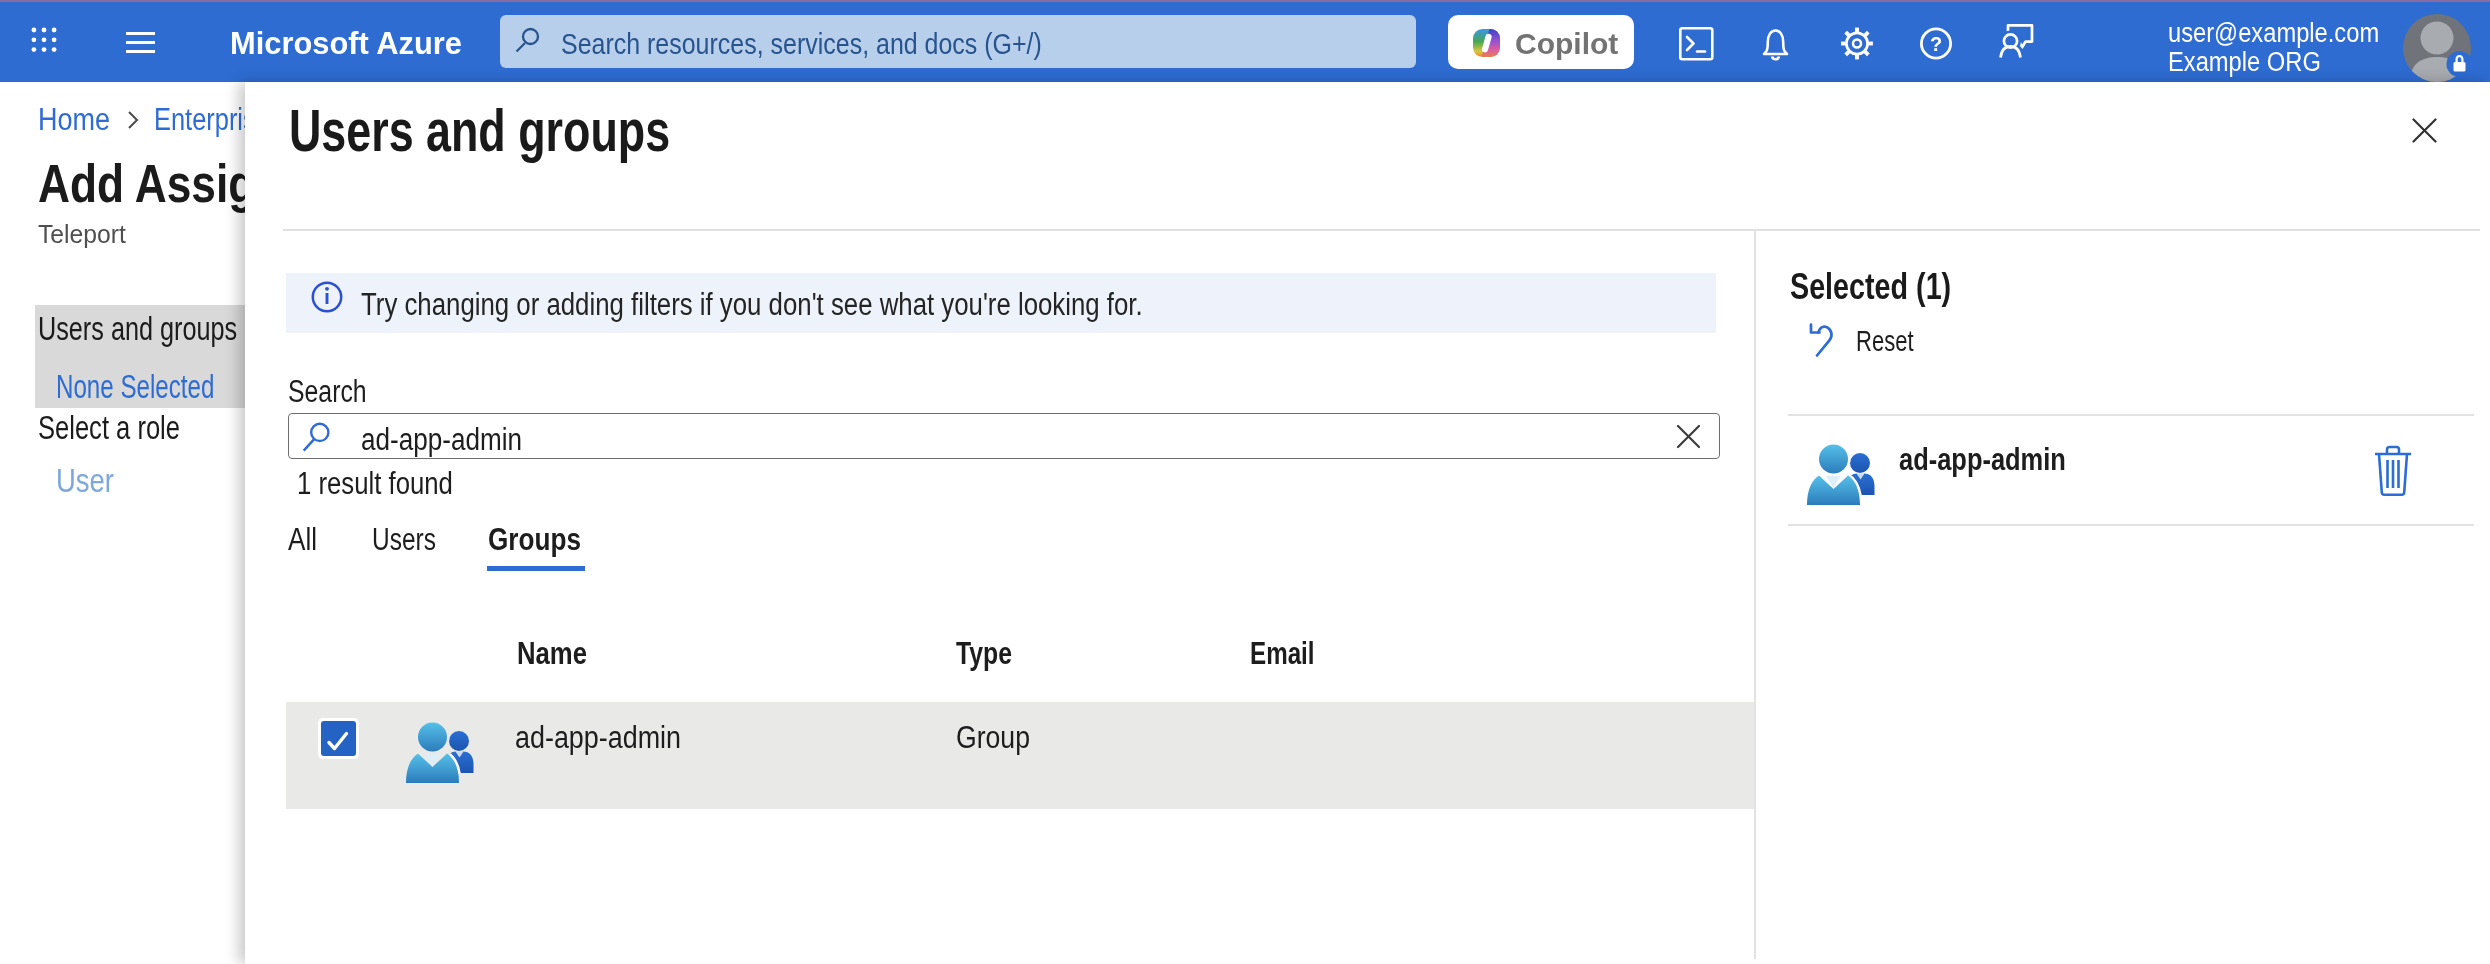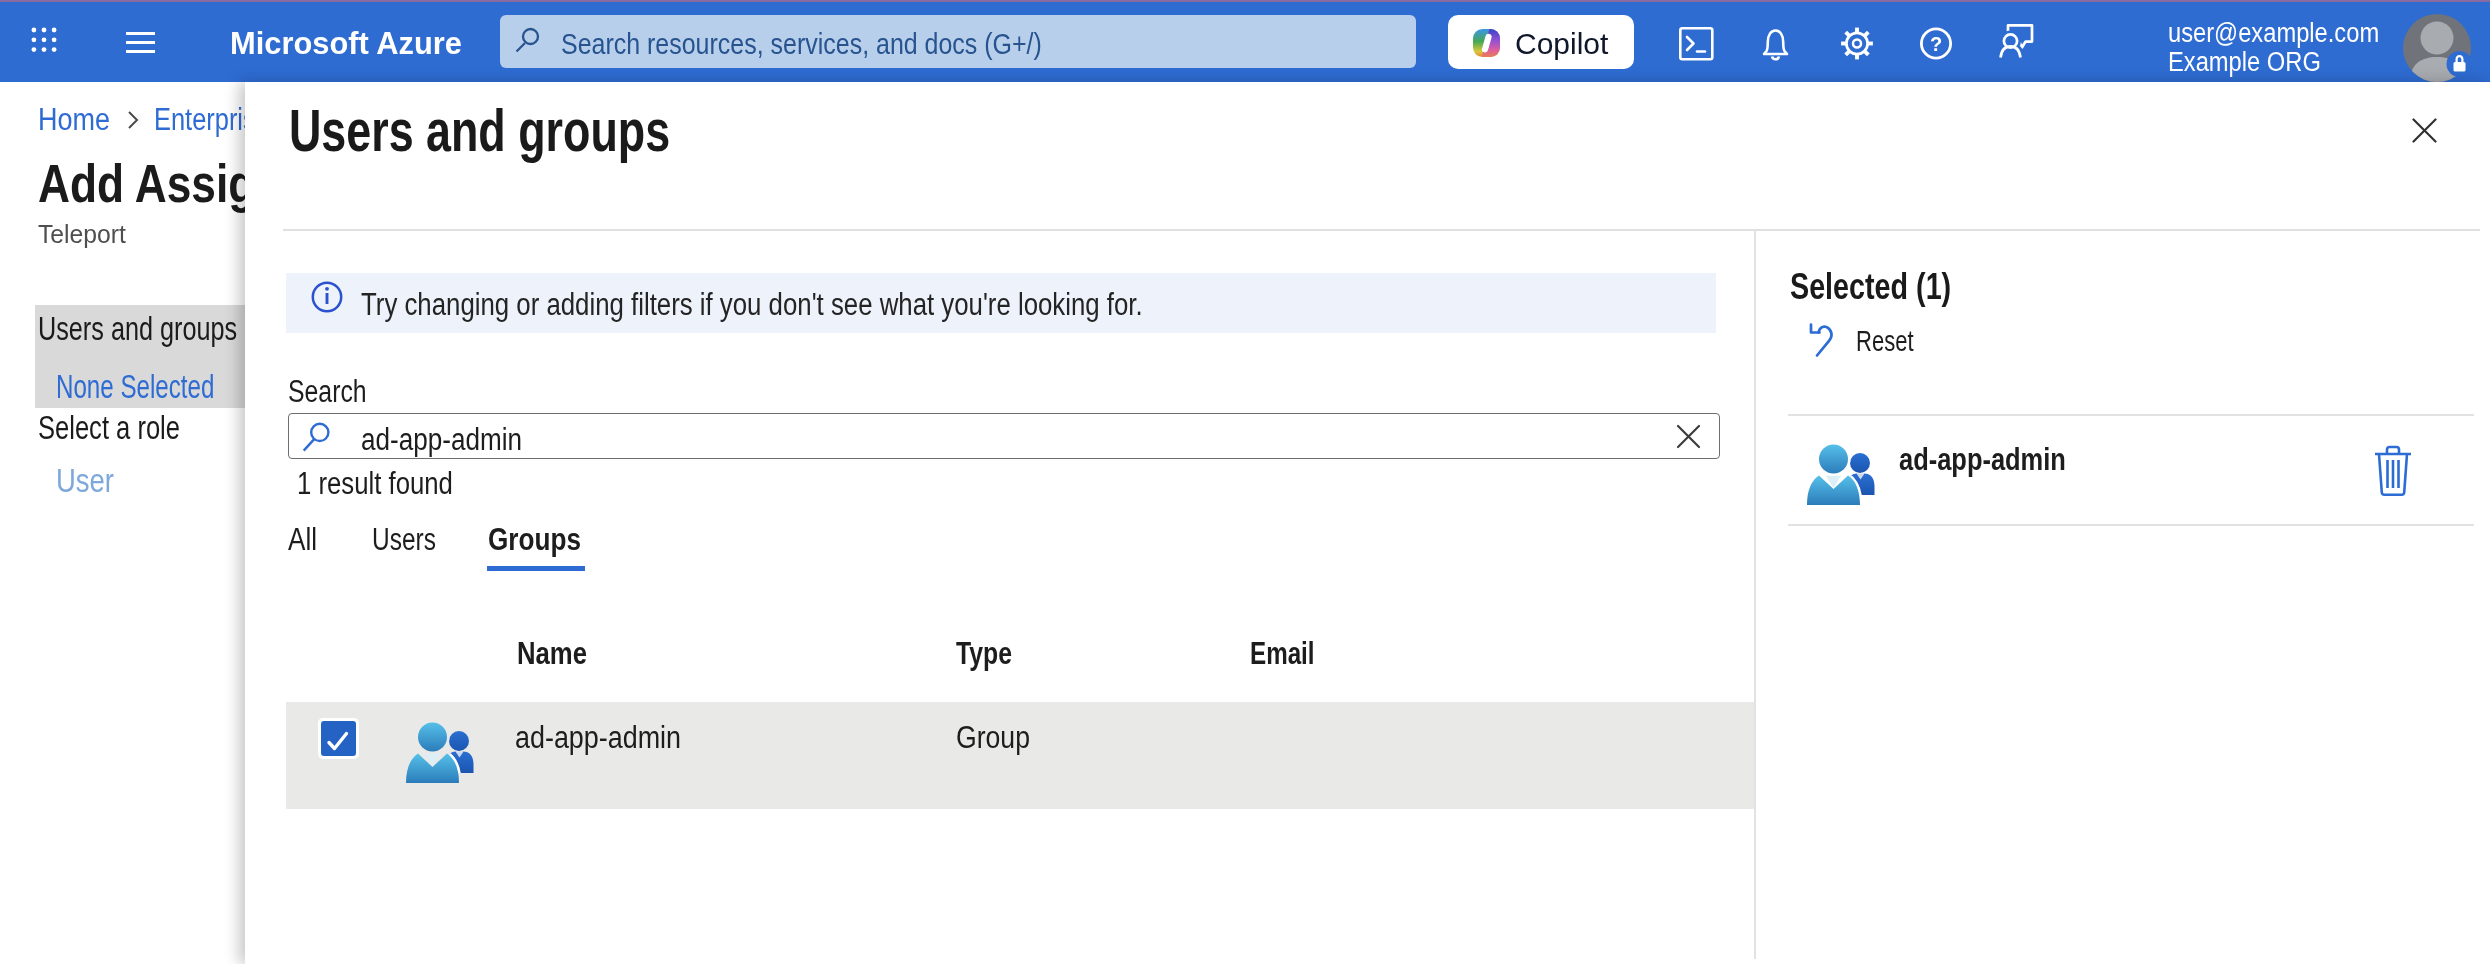--- a/index.html
+++ b/index.html
@@ -50,21 +50,21 @@
 <clipPath id="cpClipR">
         <polygon points="19,-1 32,-1 32,31 10,31"></polygon>
       </clipPath>
 </defs>
 <rect x="2" y="1" width="27" height="28" rx="9.5" fill="url(#cpL)"></rect>
 <g clip-path="url(#cpClipR)">
       <rect x="2" y="1" width="27" height="28" rx="9.5" fill="url(#cpR)"></rect>
     </g>
 <rect x="12.7" y="5.5" width="6.2" height="19" rx="3.1" transform="rotate(16 15.5 15)" fill="#fff"></rect>
 </svg>
-<div class="t" style="left:1515px;top:27.2px;font-size:30px;font-weight:normal;color:#0f172a">Copilot</div>
+<div class="t" style="left:1515px;top:27.2px;font-size:30px;font-weight:bold;color:#737373">Copilot</div>
 <svg class="abs" style="left:1679px;top:27px" width="35" height="34" viewBox="0 0 35 34" fill="none" stroke="#fff" stroke-width="2.6">
 <rect x="1.3" y="1.3" width="32" height="31" rx="2"></rect>
     <polyline points="8,10 14.5,16.5 8,23" stroke-linecap="round" stroke-linejoin="round"></polyline>
     <line x1="18" y1="24.5" x2="26" y2="24.5" stroke-linecap="round"></line>
   </svg>
 <svg class="abs" style="left:1762px;top:26px" width="27" height="37" viewBox="0 0 27 37" fill="none" stroke="#fff" stroke-width="2.6">
 <path d="M2,28 L4.5,25 C5.5,23.5 5.8,21 5.8,16 C5.8,9 9,4.5 13.5,4.5 C18,4.5 21.2,9 21.2,16 C21.2,21 21.5,23.5 22.5,25 L25,28 Z" stroke-linejoin="round"></path>
 <path d="M10,30.5 A3.6,3.6 0 0 0 17,30.5"></path>
   </svg>
 <svg class="abs" style="left:1840px;top:24px" width="34" height="39" viewBox="0 0 34 39" fill="none" stroke="#fff">

